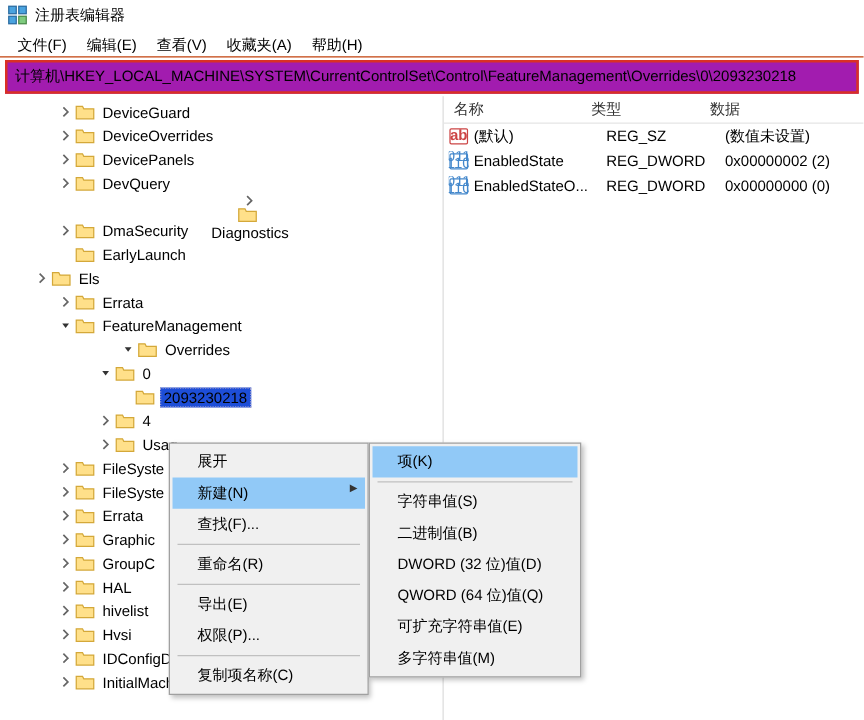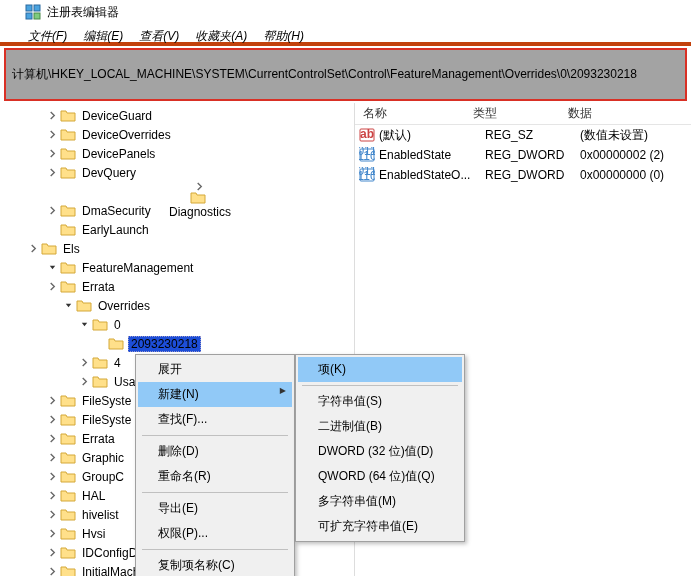--- a/index.html
+++ b/index.html
@@ -1,26 +1,26 @@
 <!DOCTYPE html>
 <html><head>
 <meta charset="utf-8">
 <style>
 * { box-sizing: border-box; margin: 0; padding: 0; font-family: "Microsoft YaHei", "Segoe UI", sans-serif; font-size: 12px; }
 body { background: #fff; width: 691px; height: 576px; overflow: hidden; position: relative; }
 
-.title-bar { display: flex; align-items: center; padding: 4px 6px; height: 24px; margin-left: 19px; }
+.title-bar { display: flex; align-items: center; padding: 4px 6px; height: 24px; }
 .title-icon { width: 16px; height: 16px; margin-right: 6px; }
 .title-text { color: #000; }
 
-.menu-bar { display: flex; padding: 2px 20px; height: 22px; border-bottom: 4px solid #c2410c; font-style: italic; }
+.menu-bar { display: flex; padding: 2px 6px; height: 22px; border-bottom: 1px solid #c2410c; }
 .menu-item { padding: 2px 8px; cursor: default; }
 
 .address-wrap { padding: 2px 4px; }
-.address-bar { border: 2px solid #d93025; padding: 16px 6px; background: #a3a3a3; white-space: nowrap; overflow: hidden; }
+.address-bar { border: 2px solid #d93025; padding: 3px 6px; background: #a21caf; white-space: nowrap; overflow: hidden; }
 
 .main { display: flex; height: calc(576px - 24px - 22px - 28px); }
 .tree-pane { width: 355px; overflow: hidden; border-right: 1px solid #ddd; padding-top: 3px; }
 .list-pane { flex: 1; overflow: hidden; }
 
 .tree-row { display: flex; align-items: center; height: 19px; white-space: nowrap; }
 .chev { width: 12px; height: 12px; display: inline-flex; align-items: center; justify-content: center; margin-right: 2px; color: #666; cursor: default; }
 .chev svg { width: 9px; height: 9px; }
 .folder { width: 16px; height: 14px; margin-right: 4px; flex-shrink: 0; }
 .tree-row.selected .label { background: #1d4ed8; border: 1px dotted #99c; padding: 0 2px; }
@@ -153,40 +153,40 @@
           </svg>
         </span>
         <span class="folder"><svg viewBox="0 0 16 14">
             <path d="M1 3 L1 12 L15 12 L15 4 L7 4 L6 2 L1 2 Z" fill="#ffe08a" stroke="#d4a839"></path>
           </svg></span>
         <span class="label">Els</span>
       </div>
       <div class="tree-row" style="padding-left: 46px;">
         <span class="chev">
           <svg viewBox="0 0 10 10">
+            <path d="M3 1 L7 5 L3 9" fill="none" stroke="#666" stroke-width="1.5"></path>
+          </svg>
+        </span>
+        <span class="folder"><svg viewBox="0 0 16 14">
+            <path d="M1 3 L1 12 L15 12 L15 4 L7 4 L6 2 L1 2 Z" fill="#ffe08a" stroke="#d4a839"></path>
+          </svg></span>
+        <span class="label">Errata</span>
+      </div>
+      <div class="tree-row" style="padding-left: 46px;">
+        <span class="chev">
+          <svg viewBox="0 0 10 10">
             <path d="M2 3 L5 7 L8 3 Z" fill="#333"></path>
           </svg>
         </span>
         <span class="folder"><svg viewBox="0 0 16 14">
             <path d="M1 3 L1 12 L15 12 L15 4 L7 4 L6 2 L1 2 Z" fill="#ffe08a" stroke="#d4a839"></path>
           </svg></span>
         <span class="label">FeatureManagement</span>
       </div>
-      <div class="tree-row" style="padding-left: 46px;">
-        <span class="chev">
-          <svg viewBox="0 0 10 10">
-            <path d="M3 1 L7 5 L3 9" fill="none" stroke="#666" stroke-width="1.5"></path>
-          </svg>
-        </span>
-        <span class="folder"><svg viewBox="0 0 16 14">
-            <path d="M1 3 L1 12 L15 12 L15 4 L7 4 L6 2 L1 2 Z" fill="#ffe08a" stroke="#d4a839"></path>
-          </svg></span>
-        <span class="label">Errata</span>
-      </div>
-      <div class="tree-row" style="padding-left: 62px;">
+      <div class="tree-row" style="padding-left: 96px;">
         <span class="chev">
           <svg viewBox="0 0 10 10">
             <path d="M2 3 L5 7 L8 3 Z" fill="#333"></path>
           </svg>
         </span>
         <span class="folder"><svg viewBox="0 0 16 14">
             <path d="M1 3 L1 12 L15 12 L15 4 L7 4 L6 2 L1 2 Z" fill="#ffe08a" stroke="#d4a839"></path>
           </svg></span>
         <span class="label">Overrides</span>
       </div>
@@ -379,30 +379,29 @@
         </div>
       </div>
   </div>
 </div>
 
 <div class="context-menu menu1" id="ctx1">
     <div class="context-item">展开</div>
     <div class="context-item highlight has-sub">新建(N)</div>
     <div class="context-item">查找(F)...</div>
     <div class="context-sep"></div>
-    <div class="context-item">删除(D)</div>
     <div class="context-item">重命名(R)</div>
     <div class="context-sep"></div>
     <div class="context-item">导出(E)</div>
     <div class="context-item">权限(P)...</div>
     <div class="context-sep"></div>
     <div class="context-item">复制项名称(C)</div>
   </div>
 <div class="context-menu menu2" id="ctx2">
     <div class="context-item highlight">项(K)</div>
     <div class="context-sep"></div>
     <div class="context-item">字符串值(S)</div>
     <div class="context-item">二进制值(B)</div>
     <div class="context-item">DWORD (32 位)值(D)</div>
     <div class="context-item">QWORD (64 位)值(Q)</div>
+    <div class="context-item">可扩充字符串值(E)</div>
     <div class="context-item">多字符串值(M)</div>
-    <div class="context-item">可扩充字符串值(E)</div>
   </div>
 
 </body></html>

